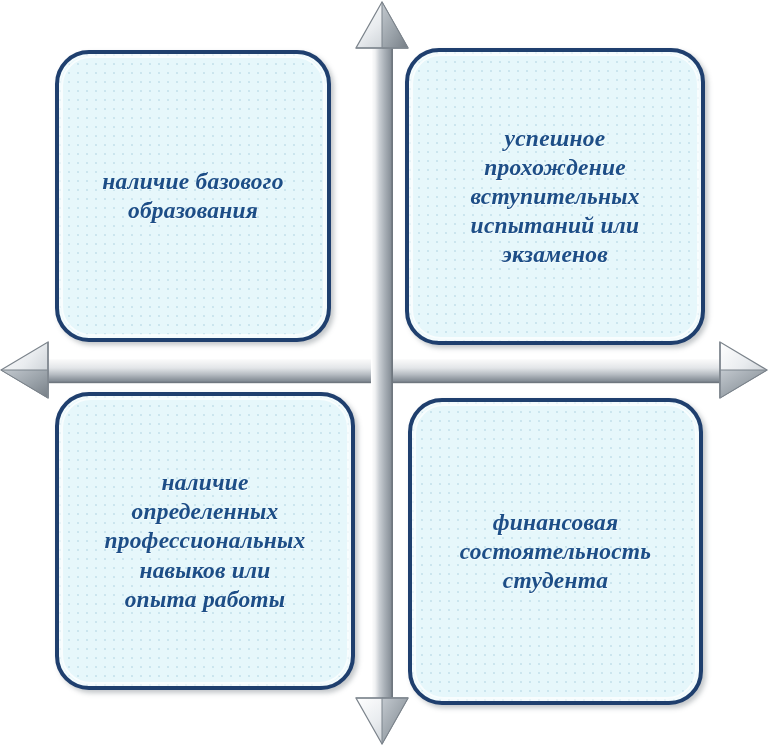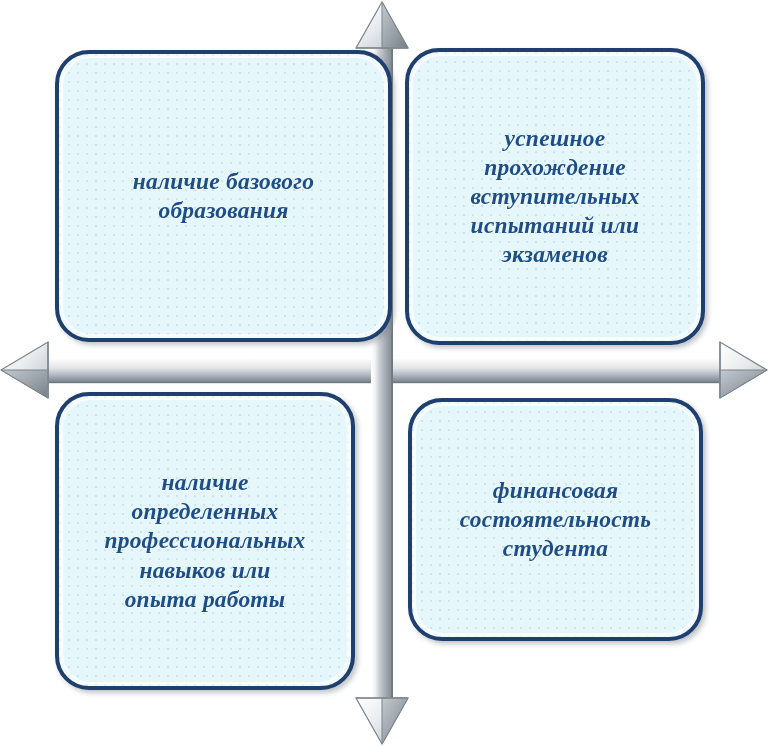--- a/index.html
+++ b/index.html
@@ -64,24 +64,24 @@
     font-weight: bold;
     font-style: italic;
     font-size: 23px;
     line-height: 1.24;
     letter-spacing: 0.2px;
     padding: 0 22px;
     white-space: pre-line;
     text-shadow: 0.5px 0.5px 0 rgba(255,255,255,0.6);
   }
 
-  #box-tl { left: 55px;  top: 50px;  width: 337px; height: 292px; }
+  #box-tl { left: 55px;  top: 50px;  width: 276px; height: 292px; }
   #box-tr { left: 405px; top: 48px;  width: 300px; height: 297px; }
   #box-bl { left: 55px;  top: 392px; width: 300px; height: 298px; }
-  #box-br { left: 408px; top: 398px; width: 295px; height: 243px; }
+  #box-br { left: 408px; top: 398px; width: 295px; height: 307px; }
 
   #box-tl .qlabel { font-size: 23.5px; }
   #box-tr .qlabel { font-size: 23.5px; }
   #box-bl .qlabel { font-size: 23.5px; }
   #box-br .qlabel { font-size: 23.5px; }
 </style>
 </head>
 <body>
 
 <div id="canvas">

